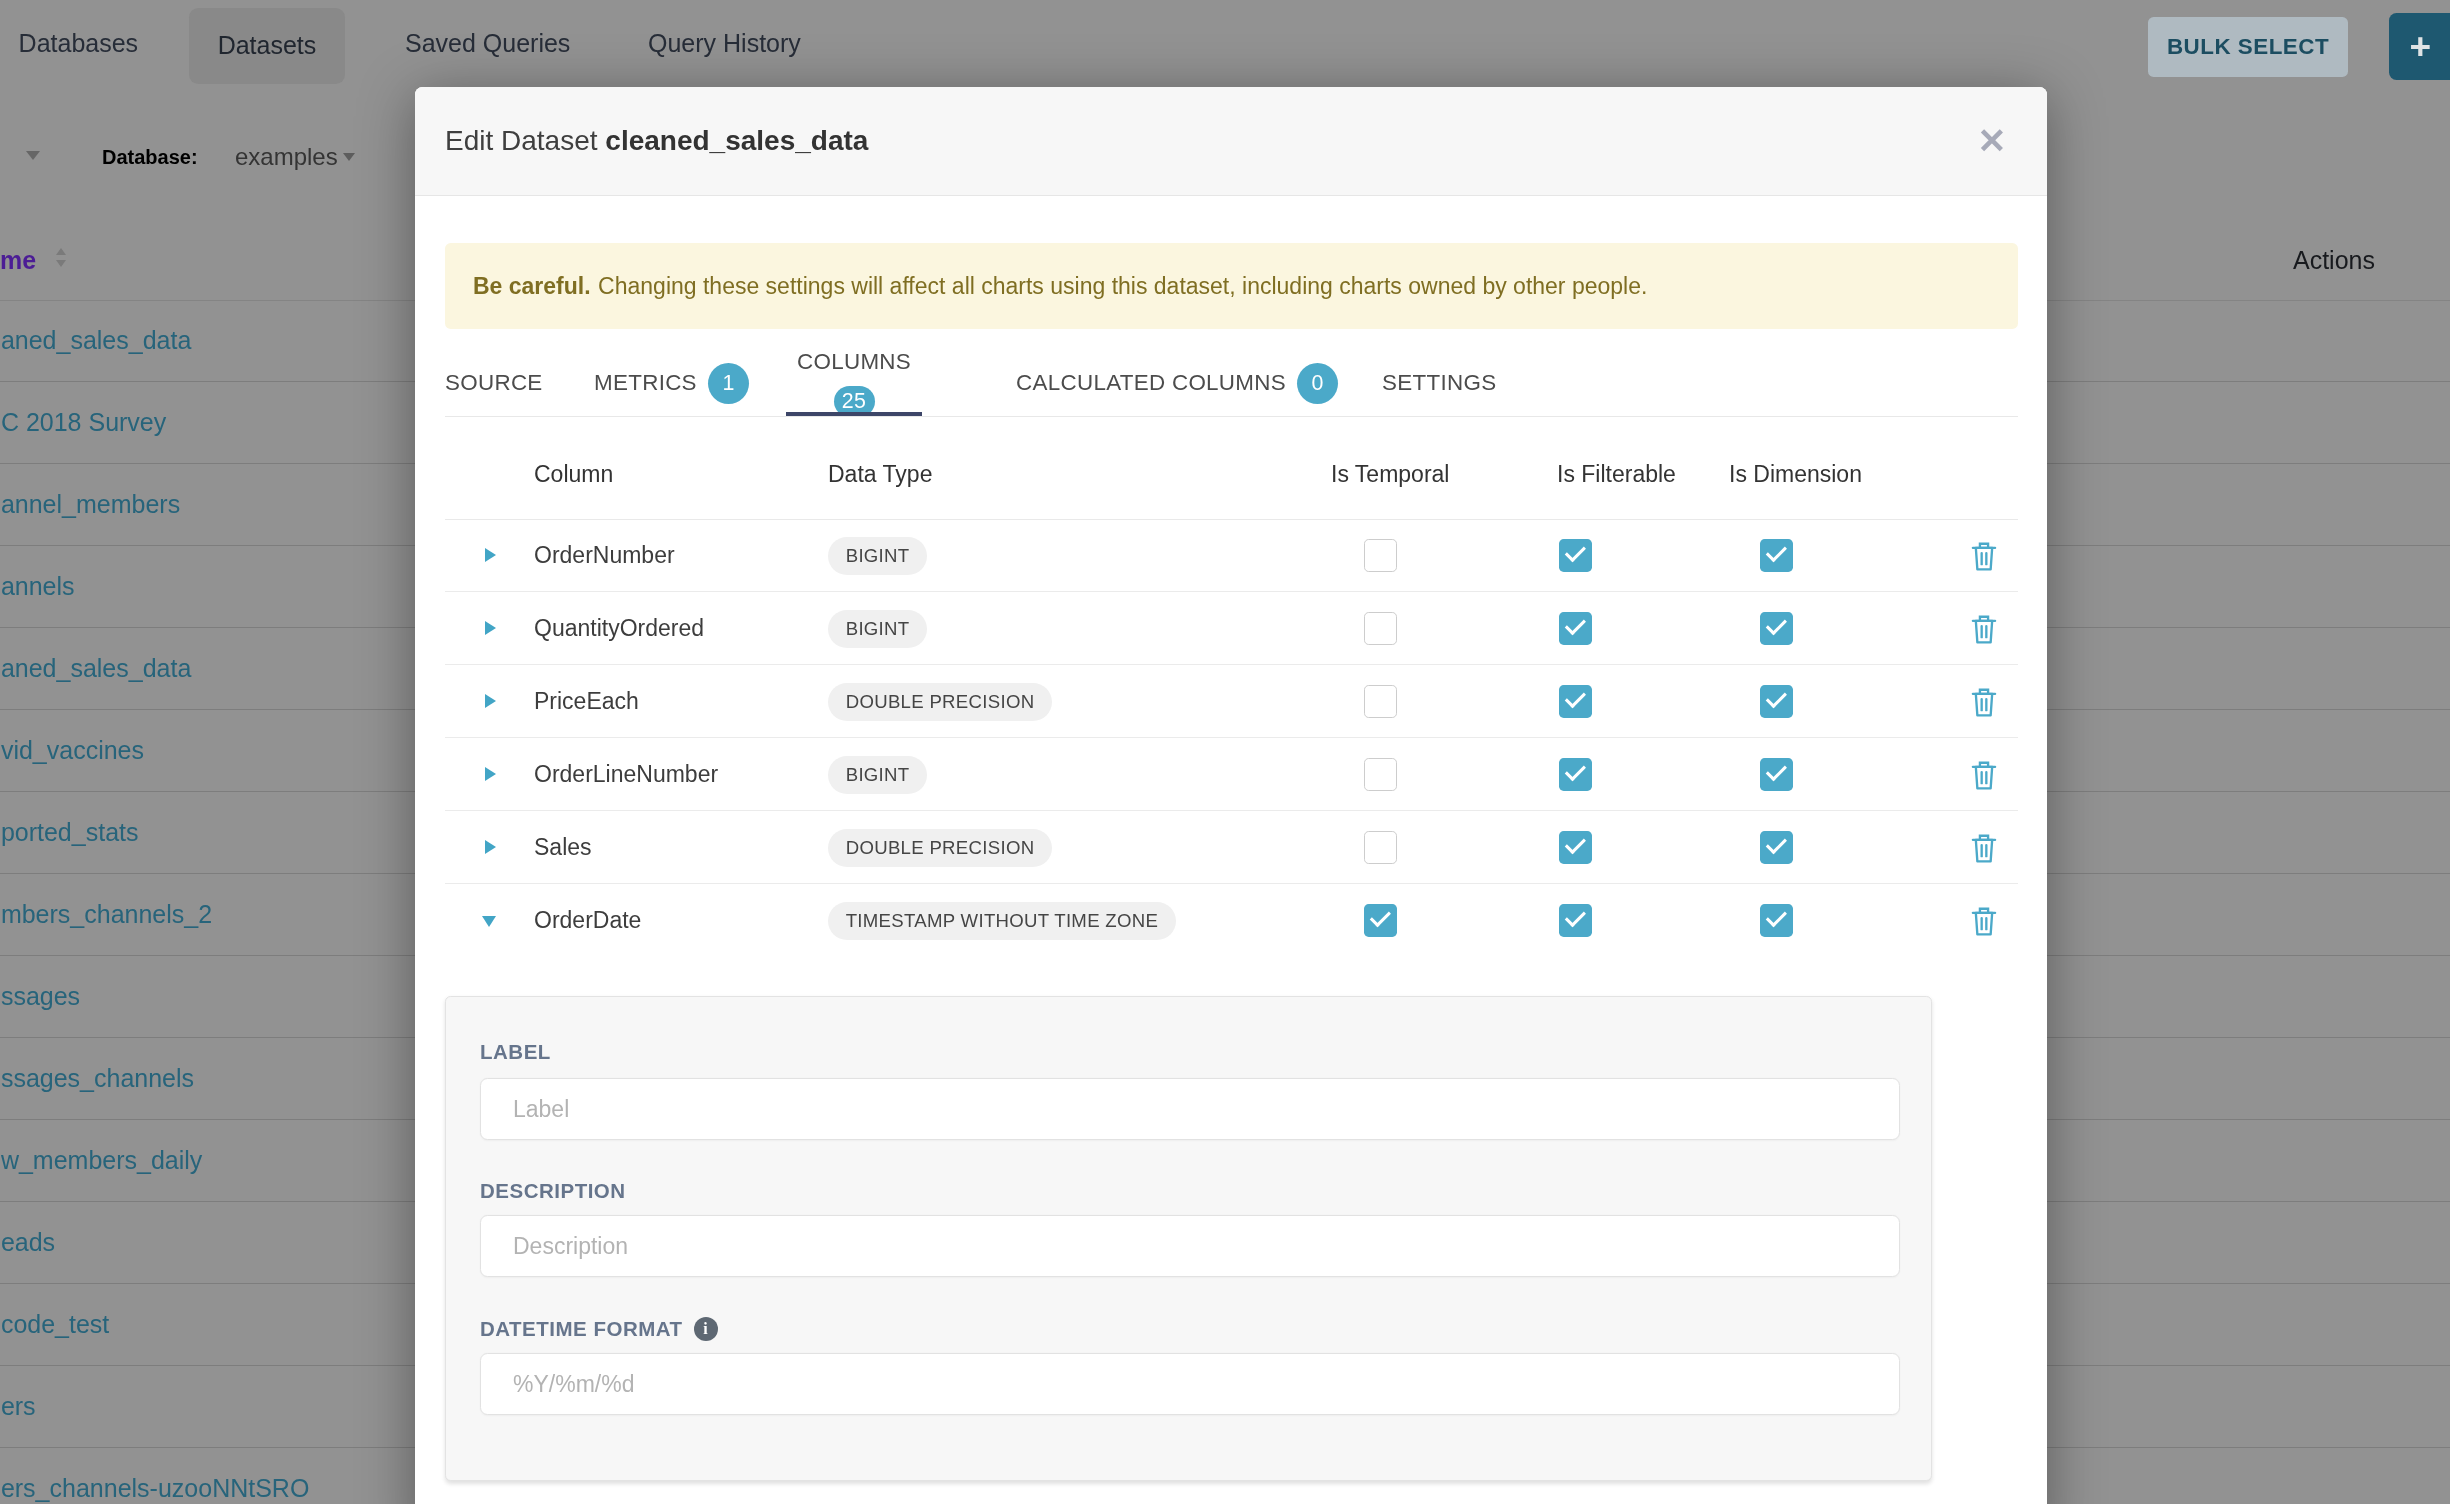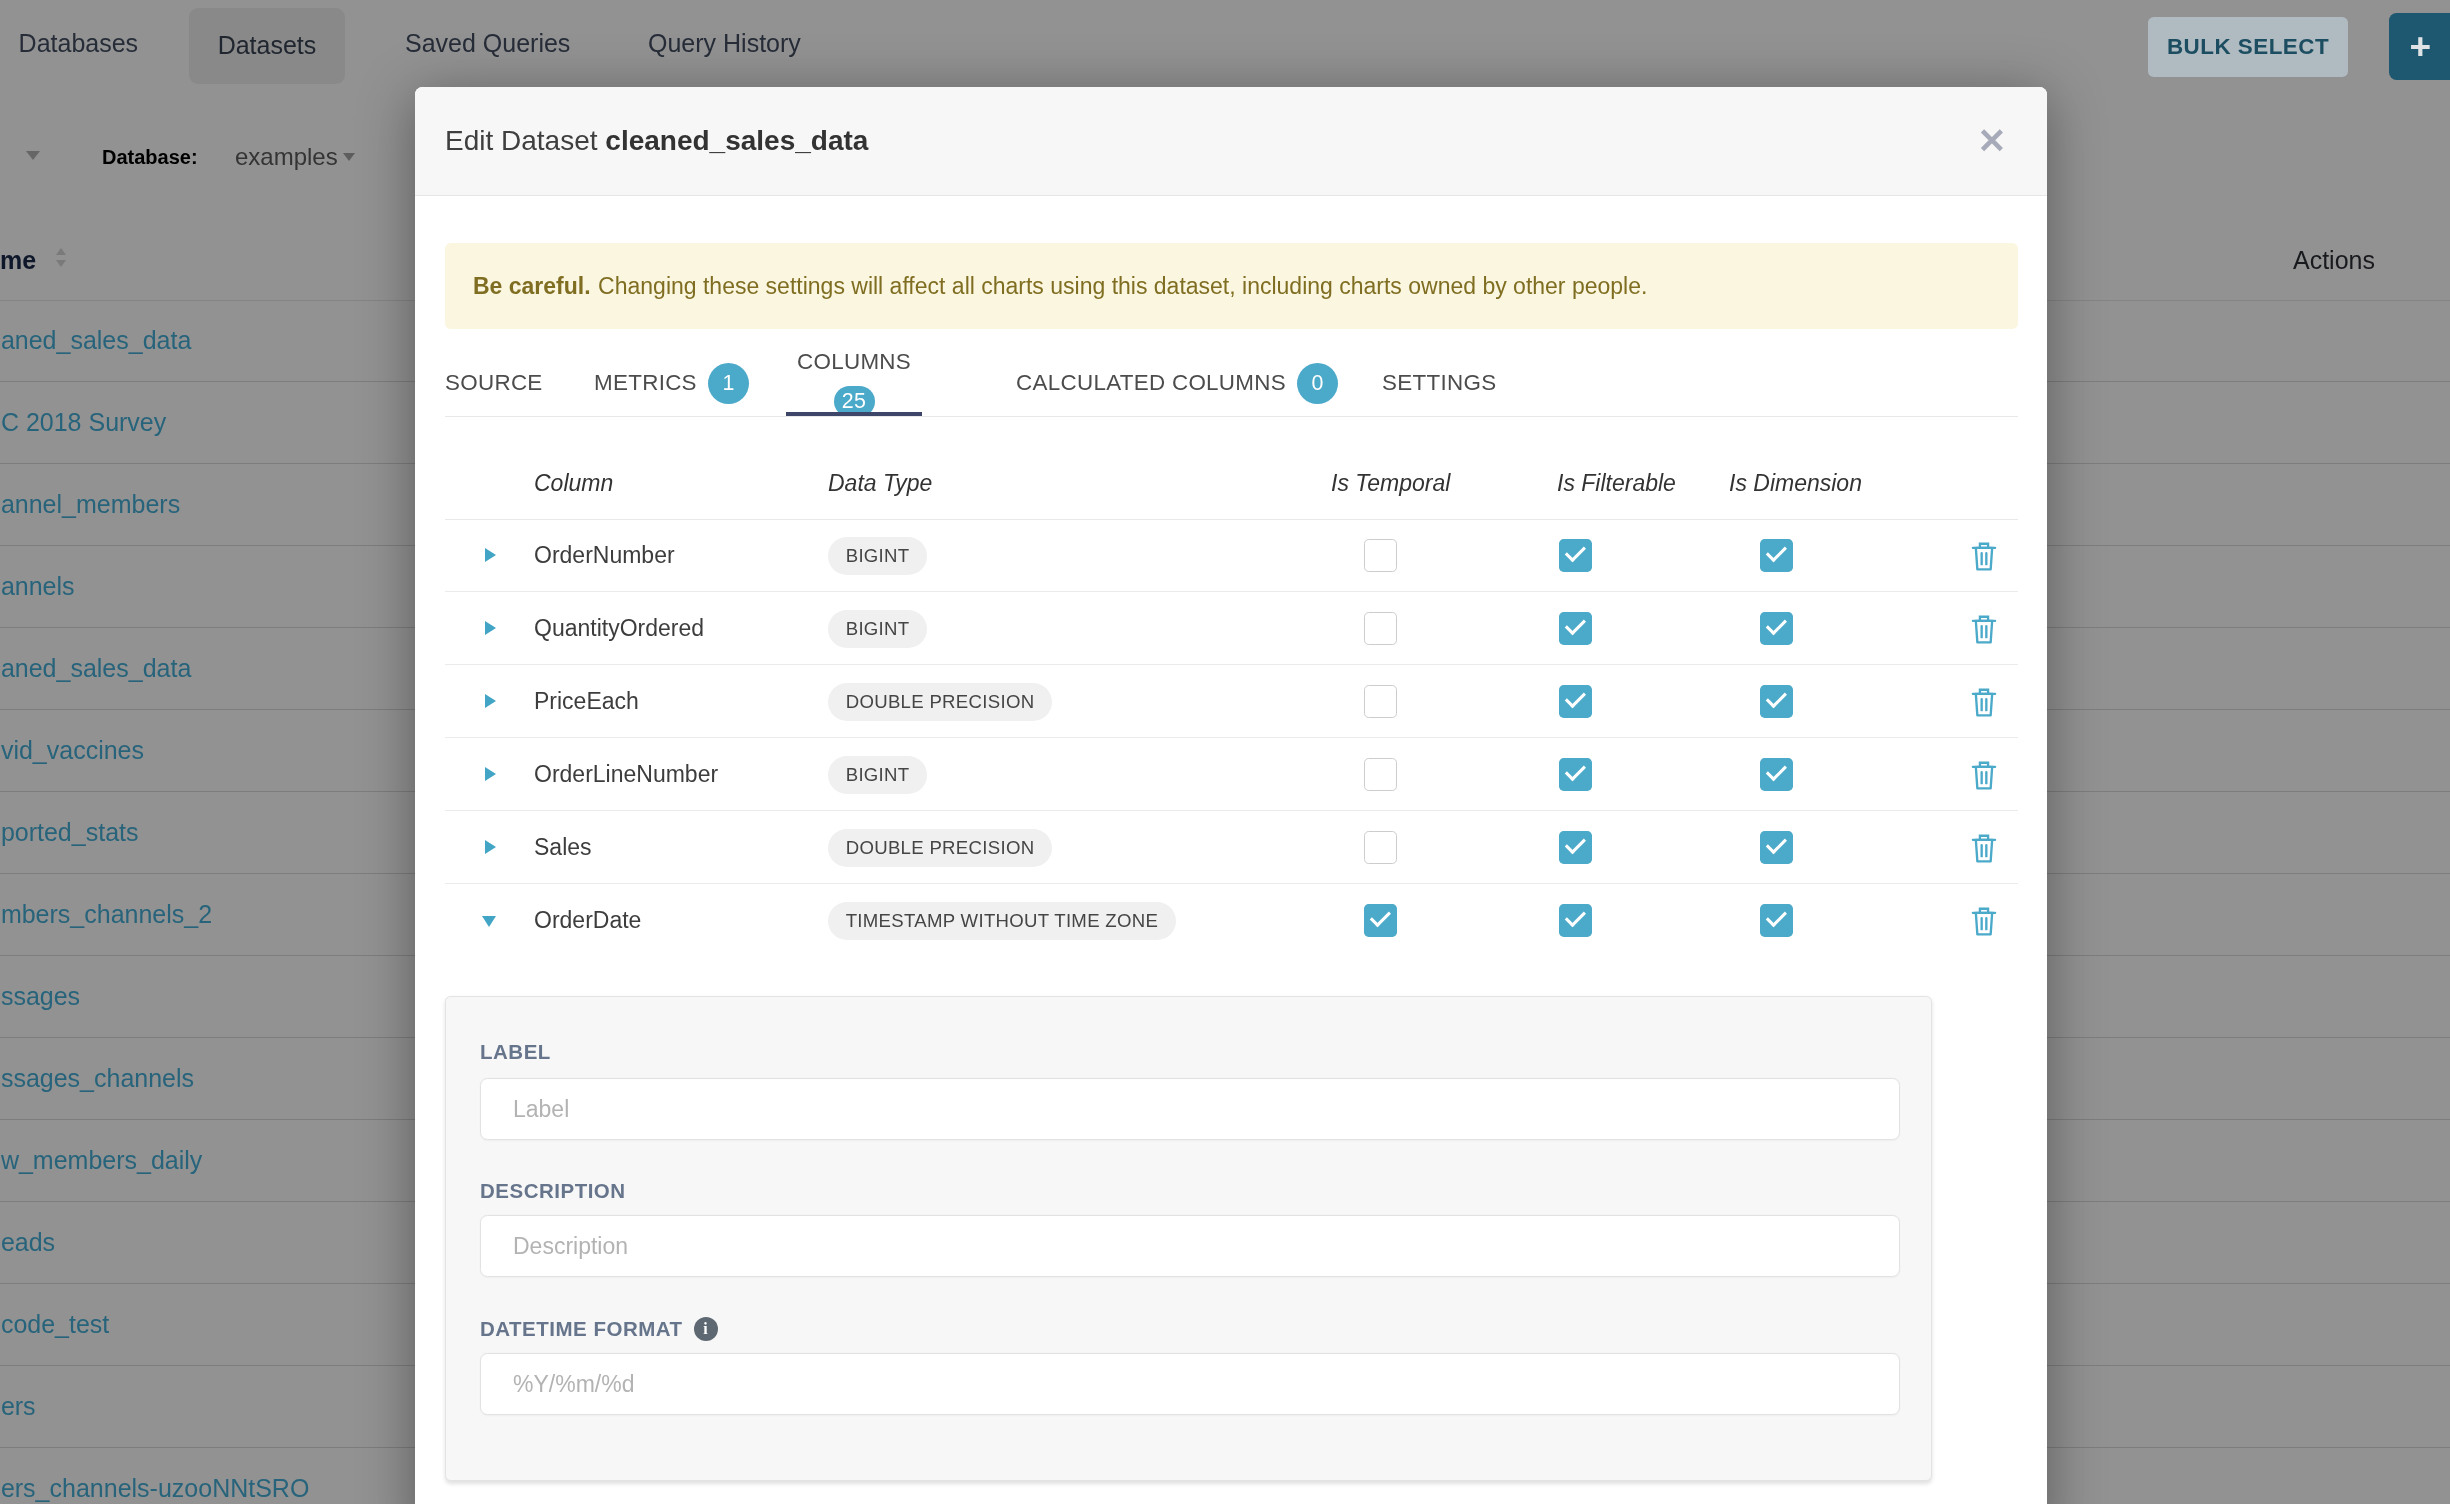--- a/index.html
+++ b/index.html
@@ -22,21 +22,21 @@
   .caret-down-sm{width:0;height:0;border-left:7.5px solid transparent;border-right:7.5px solid transparent;
                  border-top:9.3px solid #666;display:inline-block;}
   .db-caret{position:absolute;left:26px;top:151px;}
   .db-label{position:absolute;left:102px;top:140px;font-size:20px;font-weight:bold;color:#000000;line-height:34px;}
   .db-value{position:absolute;left:235px;top:140px;font-size:24px;color:#343434;line-height:34px;}
   .db-value-caret{position:absolute;left:343px;top:153px;border-left:6.5px solid transparent;
                   border-right:6.5px solid transparent;border-top:8.4px solid #5d5d5d;}
 
   .list-header{position:absolute;left:0;top:220px;width:100%;height:80px;border-bottom:0.9px solid #848484;}
   .name-header{position:absolute;left:0;top:0;height:80px;display:flex;align-items:center;
-               font-size:25px;font-weight:bold;color:#0f172a;}
+               font-size:25px;font-weight:bold;color:#4c1d95;}
   .sort-icon{position:absolute;left:56px;top:28px;display:flex;flex-direction:column;gap:4.7px;}
   .sort-icon .up{width:0;height:0;border-left:5.6px solid transparent;border-right:5.6px solid transparent;
                  border-bottom:7.5px solid #7a7a7a;}
   .sort-icon .dn{width:0;height:0;border-left:5.6px solid transparent;border-right:5.6px solid transparent;
                  border-top:7.5px solid #7a7a7a;}
   .actions-header{position:absolute;left:2293px;top:220px;height:80px;display:flex;align-items:center;
                   font-size:25px;color:#181a1e;}
   .bg-rows{position:absolute;left:0;top:300px;width:100%;}
   .bg-row{position:relative;width:100%;height:82px;border-bottom:0.9px solid rgba(50,50,50,.22);
           box-sizing:border-box;}
@@ -67,21 +67,21 @@
               display:flex;align-items:center;justify-content:center;font-size:21.4px;padding:0 3.7px;
               box-sizing:border-box;}
   .tab.active{position:absolute;}
   .tab.active::after{content:"";position:absolute;left:-11.2px;right:-11.2px;bottom:0;height:4.7px;
                      background:#3d4668;}
   .tab-source{left:30px;} .tab-metrics{left:179px;} .tab-columns{left:382px;flex-direction:column;}
   .tab-calc{left:601px;} .tab-settings{left:967px;}
 
   .cols-header{position:absolute;left:30px;top:373px;width:1573px;height:59px;
                border-bottom:0.9px solid #e9e9e9;font-size:23px;color:#333;}
-  .cols-header span{position:absolute;top:10px;font-style:italic;}
+  .cols-header span{position:absolute;top:1px;}
   .ch-column{left:89px;} .ch-type{left:383px;} .ch-temporal{left:886px;}
   .ch-filterable{left:1083px;margin-left:29px;} .ch-dimension{left:1284px;}
 
   .cols-rows{position:absolute;left:30px;top:432px;width:1573px;}
   .col-row{position:relative;width:100%;height:73px;border-bottom:0.9px solid #ebebeb;box-sizing:border-box;}
   .col-row:last-child{border-bottom:none;}
   .caret{position:absolute;left:40px;top:29px;width:0;height:0;
          border-top:7.5px solid transparent;border-bottom:7.5px solid transparent;
          border-left:11.2px solid #42a5c6;}
   .caret.down{left:37px;top:32px;border-left:7.5px solid transparent;border-right:7.5px solid transparent;

